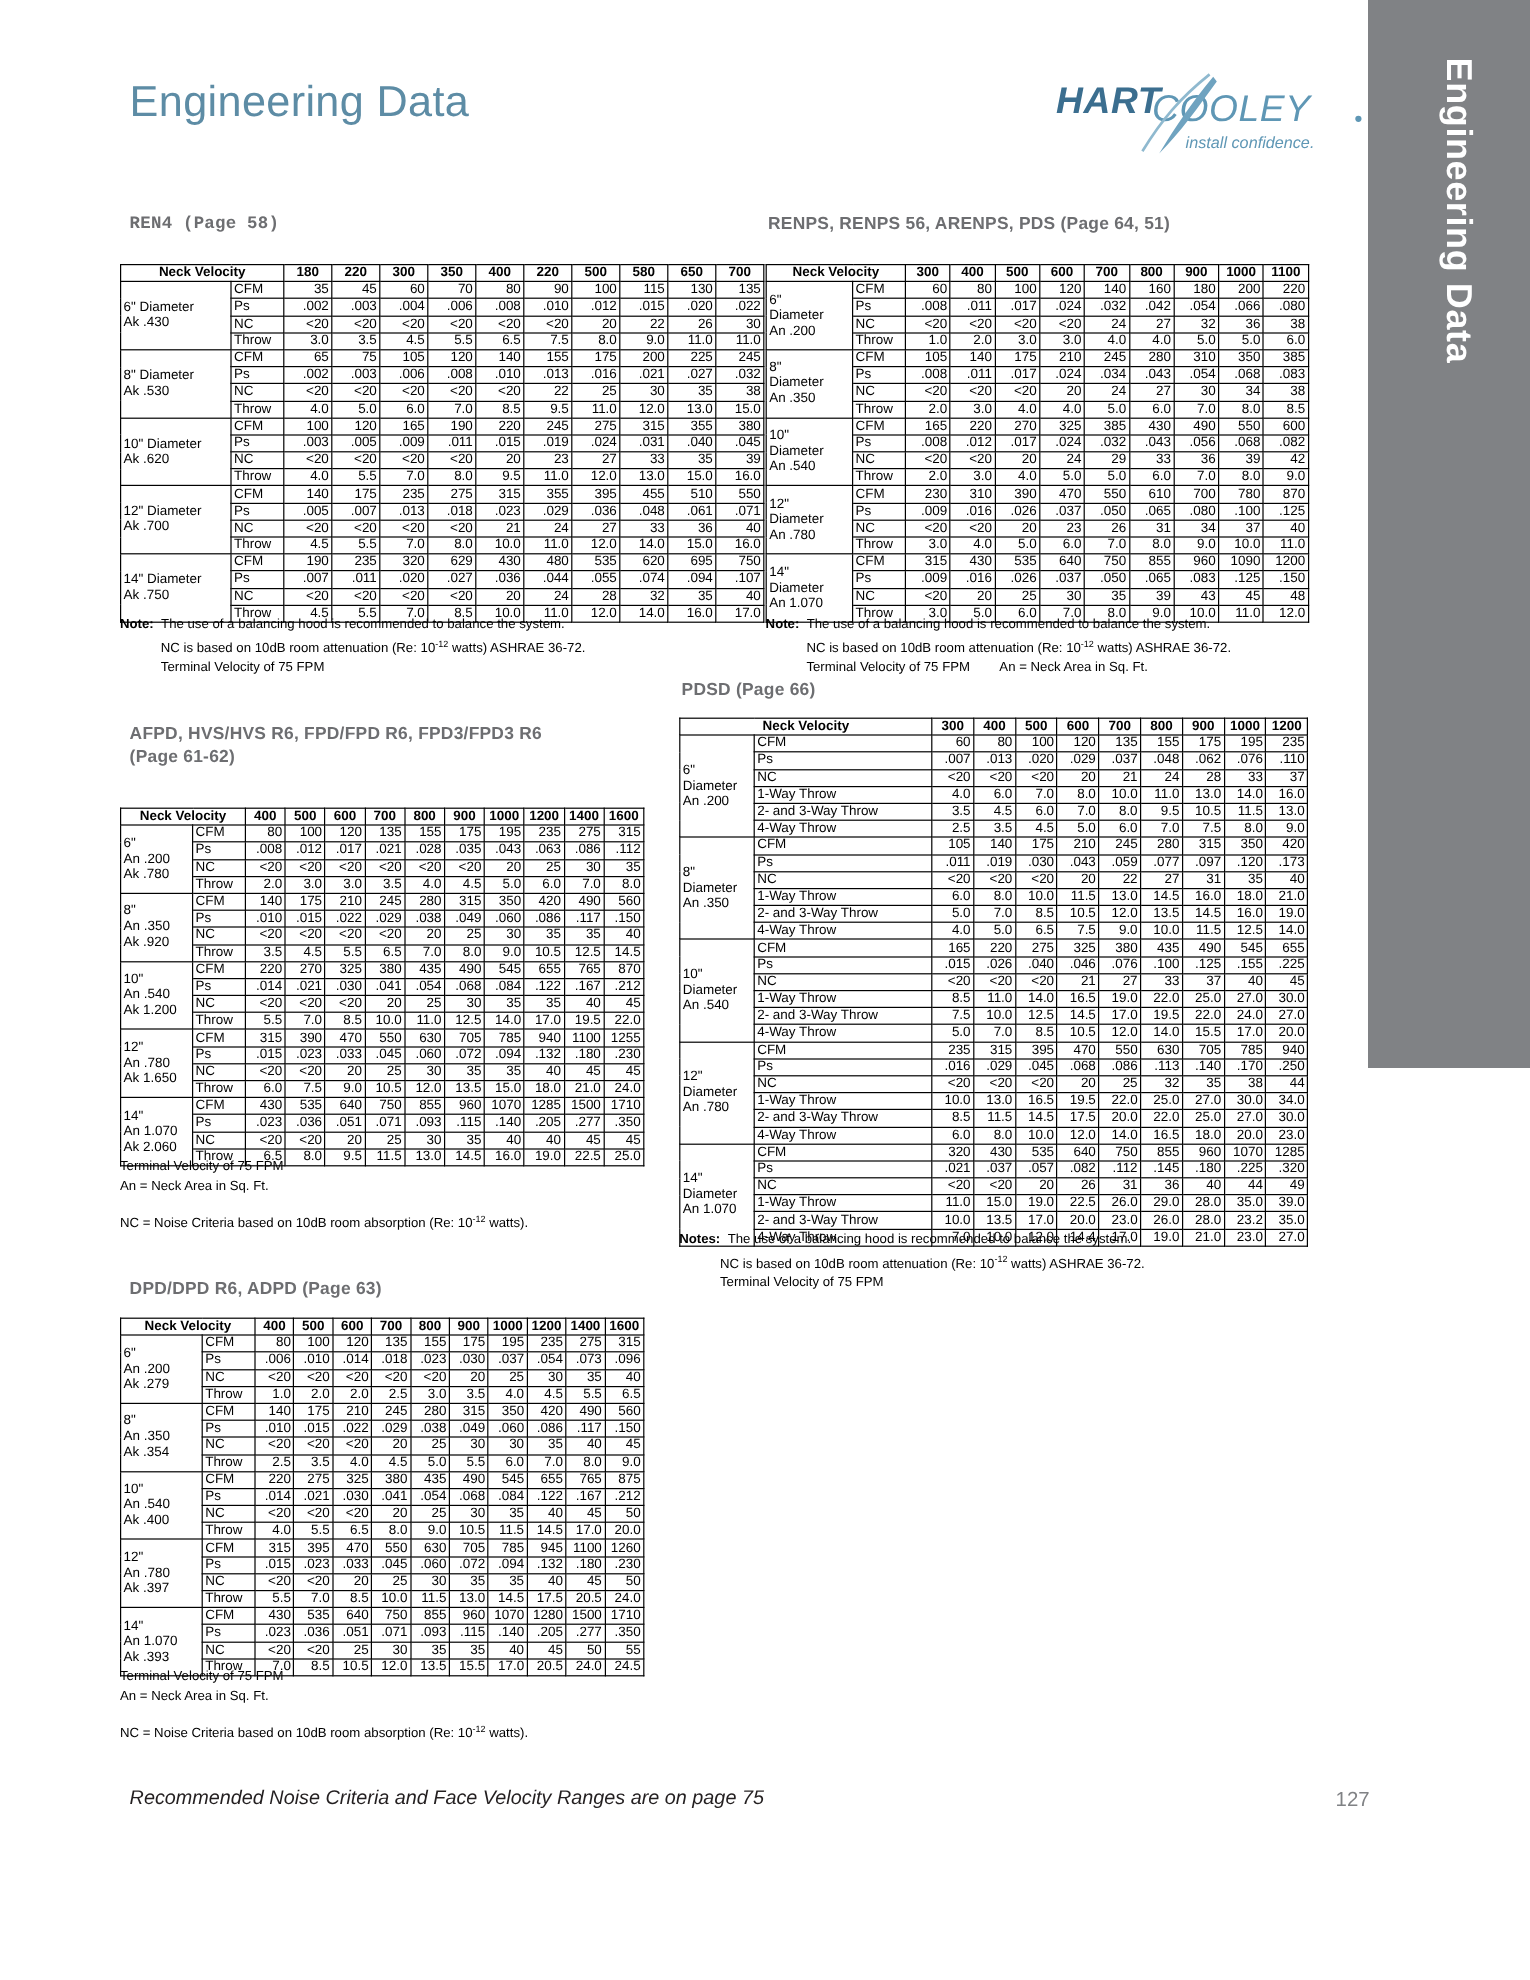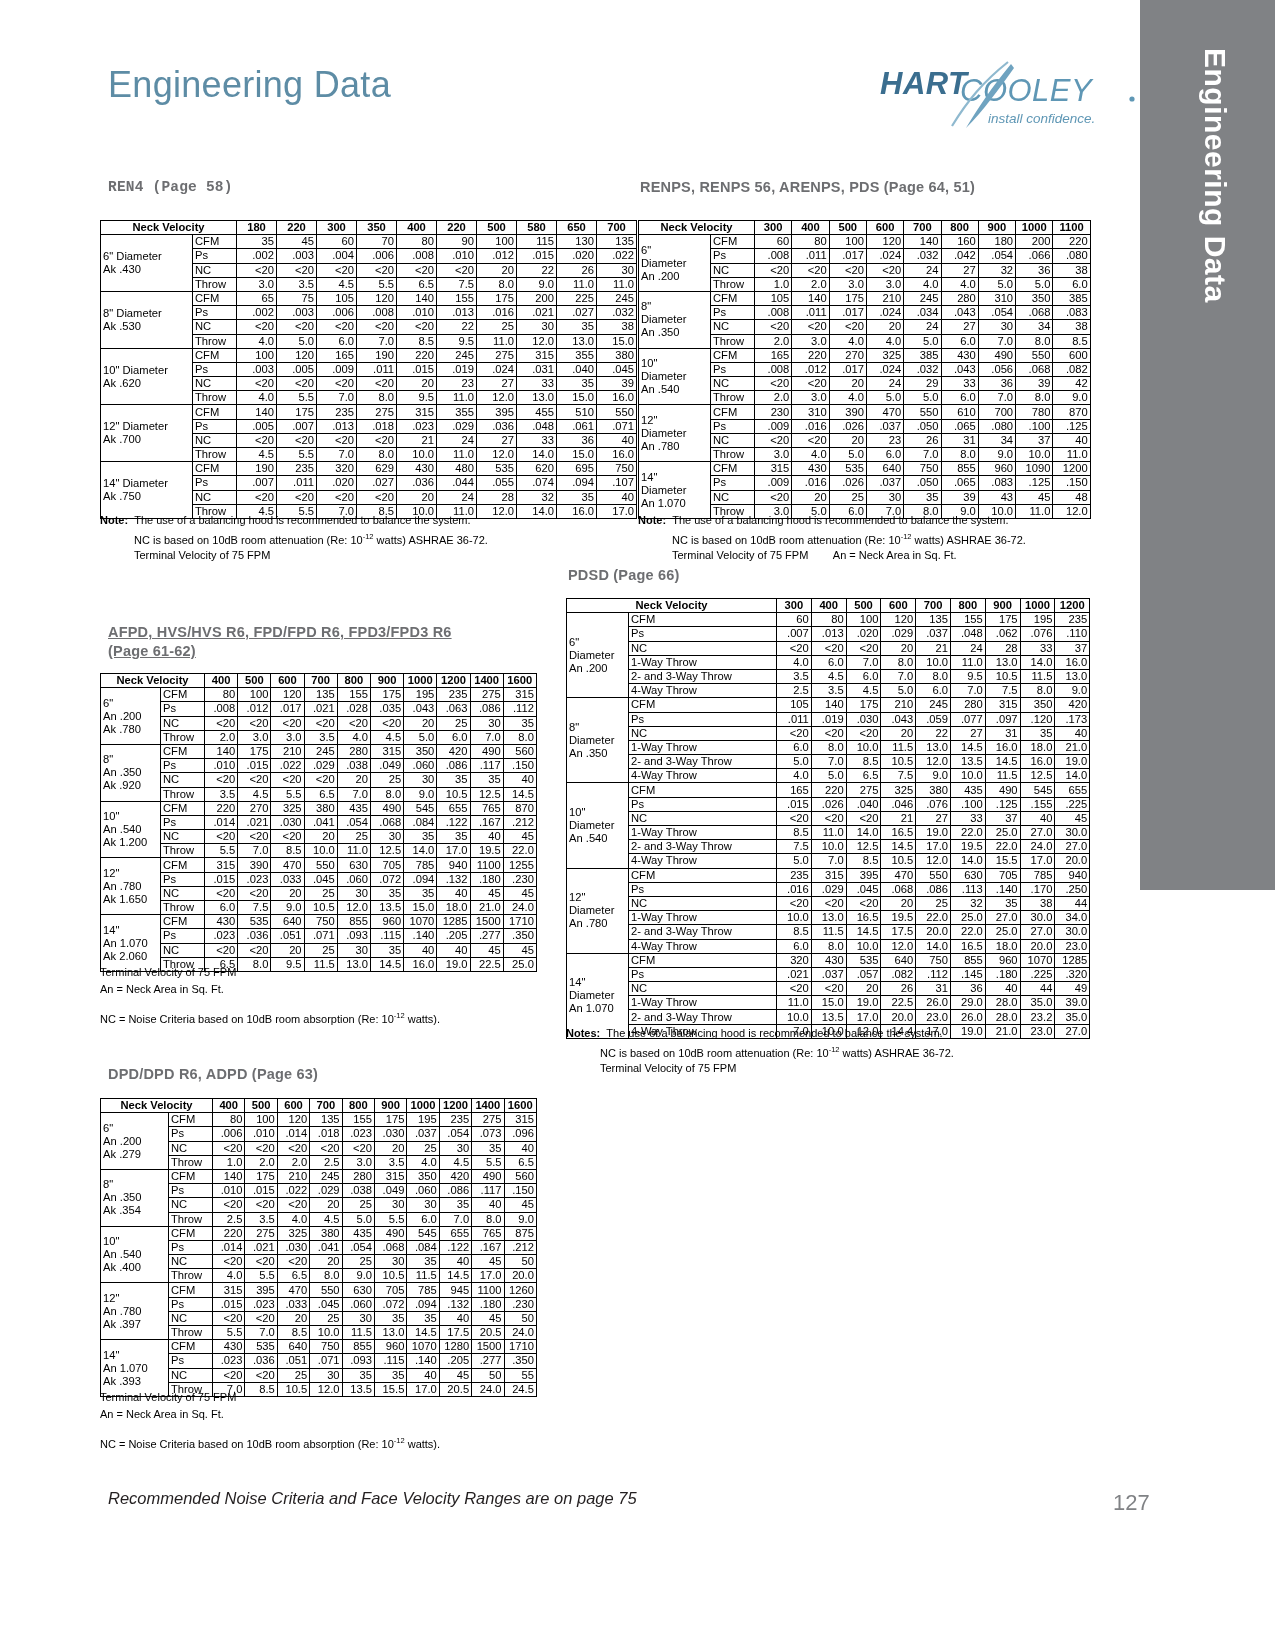--- a/index.html
+++ b/index.html
@@ -94,21 +94,21 @@
     position:absolute; font-size:11px; color:#000; line-height:17px;
   }
 
   
   .footer-text{
     position:absolute; left:108px; top:1489px;
     font-size:16.5px; font-style:italic; color:#231f20;
   }
   .page-num{
     position:absolute; left:1113px; top:1490px;
-    font-size:22px; color:#808285;
+    font-size:17px; color:#808285;
   }
 </style>
 </head>
 <body>
 
 <div class="side-tab">
   <div class="side-tab-label">Engineering Data</div>
 </div>
 
 <div class="page-title">Engineering Data</div>
@@ -1166,21 +1166,21 @@
       </tr>
     </tbody>
   </table>
 
 <div class="notes" style="left:566px; top:1026px; width:500px;">
   <span><b>Notes:</b>&nbsp;&nbsp;<span>The use of a balancing hood is recommended to balance the system.</span></span>
   <span class="ind"><span>NC is based on 10dB room attenuation (Re:  10</span><sup>-12</sup><span> watts) ASHRAE 36-72.</span></span>
   <span class="ind">Terminal Velocity of 75 FPM</span>
 </div>
 
-<div class="sec-title" style="left:108px; top:623px; width:420px;text-decoration:underline;">
+<div class="sec-title" style="left:108px; top:603px; width:420px;">
   <span>AFPD, HVS/HVS R6, FPD/FPD R6, FPD3/FPD3 R6</span><br>
   <span>(Page 61-62)</span>
 </div>
 <table class="dt" id="tbl-afpd" style="left:100px; top:673px; width:436px;">
     <colgroup>
       <col style="width: 60px;">
       <col style="width: 44px;">
       <col style="width: 33.2px;">
       <col style="width: 33.2px;">
       <col style="width: 33.2px;">

